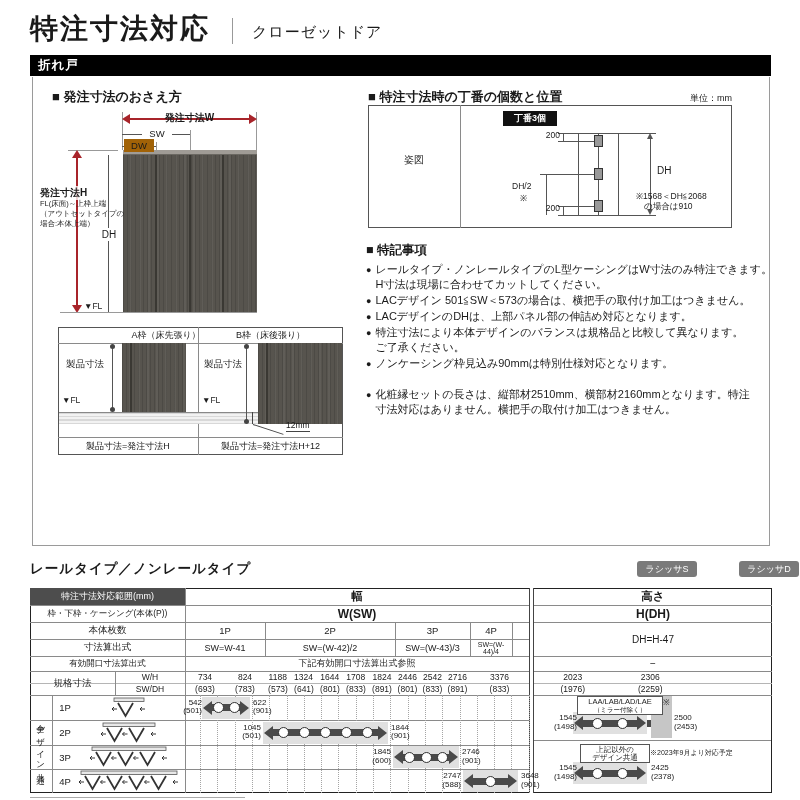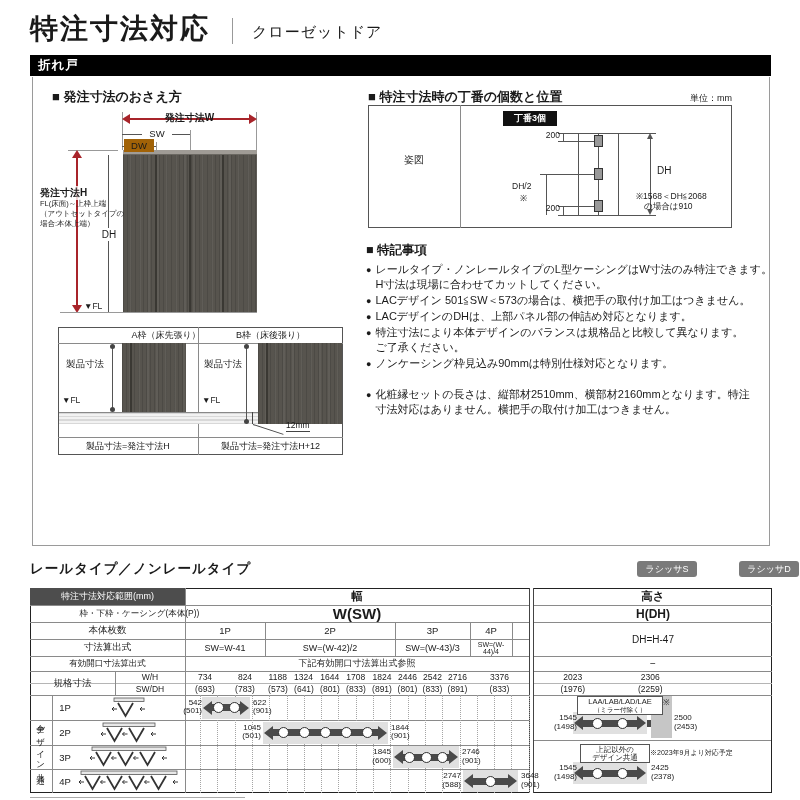--- a/index.html
+++ b/index.html
@@ -219,22 +219,22 @@
   <div class="vl" style="left:265px;top:622px;height:34px;"></div>
   <div class="vl" style="left:395px;top:622px;height:34px;"></div>
   <div class="vl" style="left:470px;top:622px;height:34px;"></div>
   <div class="vl" style="left:512px;top:622px;height:34px;"></div>
   <div class="vl" style="left:52px;top:695px;height:98px;"></div>
   <div style="position:absolute;left:529px;top:588px;width:5px;height:205px;background:#fff;border-left:1px solid #444;border-right:1px solid #444;box-sizing:border-box;"></div>
 
   <div class="c" style="left:30px;top:588px;width:155px;height:17px;background:#4d4d4d;color:#fff;font-size:9px;">特注寸法対応範囲(mm)</div>
   <div class="c" style="left:185px;top:588px;width:344px;height:17px;font-size:11.5px;font-weight:bold;">幅</div>
   <div class="c" style="left:534px;top:588px;width:238px;height:17px;font-size:11.5px;font-weight:bold;">高さ</div>
-  <div class="c" style="left:30px;top:605px;width:155px;height:17px;font-size:8.5px;padding-left:32px;">枠・下枠・ケーシング(本体(P))</div>
-  <div class="c" style="left:185px;top:605px;width:344px;height:17px;font-size:15px;font-weight:bold;">W(SW)</div>
+  <div class="c" style="left:30px;top:605px;width:155px;height:17px;font-size:8.5px;">枠・下枠・ケーシング(本体(P))</div>
+  <div class="c" style="left:185px;top:605px;width:344px;height:17px;font-size:12px;font-weight:bold;">W(SW)</div>
   <div class="c" style="left:534px;top:605px;width:238px;height:17px;font-size:12px;font-weight:bold;">H(DH)</div>
 
   <div class="c" style="left:30px;top:622px;width:155px;height:17px;font-size:9.5px;">本体枚数</div>
   <div class="c" style="left:185px;top:622px;width:80px;height:17px;font-size:9.5px;">1P</div>
   <div class="c" style="left:265px;top:622px;width:130px;height:17px;font-size:9.5px;">2P</div>
   <div class="c" style="left:395px;top:622px;width:75px;height:17px;font-size:9.5px;">3P</div>
   <div class="c" style="left:470px;top:622px;width:42px;height:17px;font-size:9.5px;">4P</div>
   <div class="c" style="left:534px;top:622px;width:238px;height:34px;font-size:10px;">DH=H-47</div>
 
   <div class="c" style="left:30px;top:639px;width:155px;height:17px;font-size:9.5px;">寸法算出式</div>

